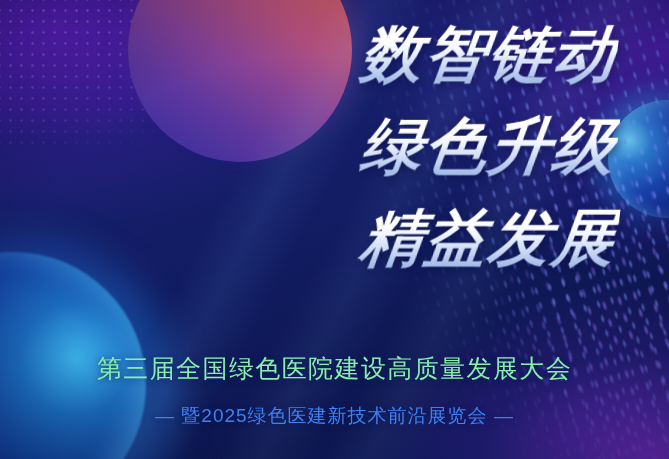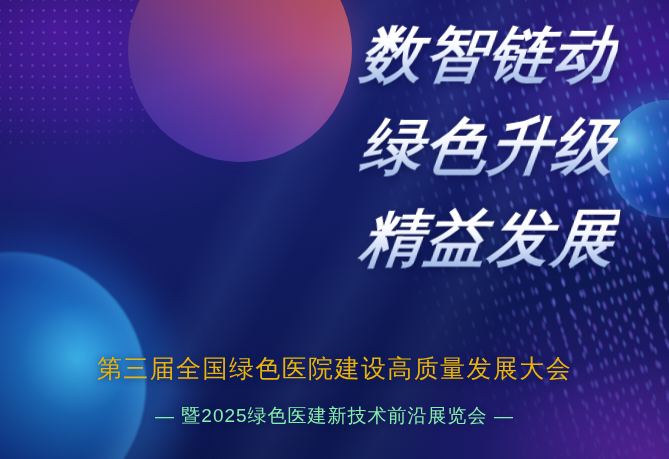--- a/index.html
+++ b/index.html
@@ -163,30 +163,30 @@
     position: absolute;
     left: 0; right: 0;
     top: 352px;
     text-align: center;
     z-index: 6;
   }
   #subtitle-main {
     font-size: 25px;
     font-weight: 400;
     letter-spacing: 1.4px;
-    color: #eab308;
+    color: #86efac;
     white-space: nowrap;
     text-shadow: 0 1px 6px rgba(10,20,80,0.75);
   }
   #subtitle-sub {
     margin-top: 18px;
     font-size: 19px;
     font-weight: 400;
     letter-spacing: 1.0px;
-    color: #86efac;
+    color: #3b82f6;
     white-space: nowrap;
     text-shadow: 0 1px 6px rgba(10,20,80,0.75);
   }
 </style>
 </head>
 <body>
 
 <div id="poster">
 
   <div class="layer" id="bg-base"></div>

